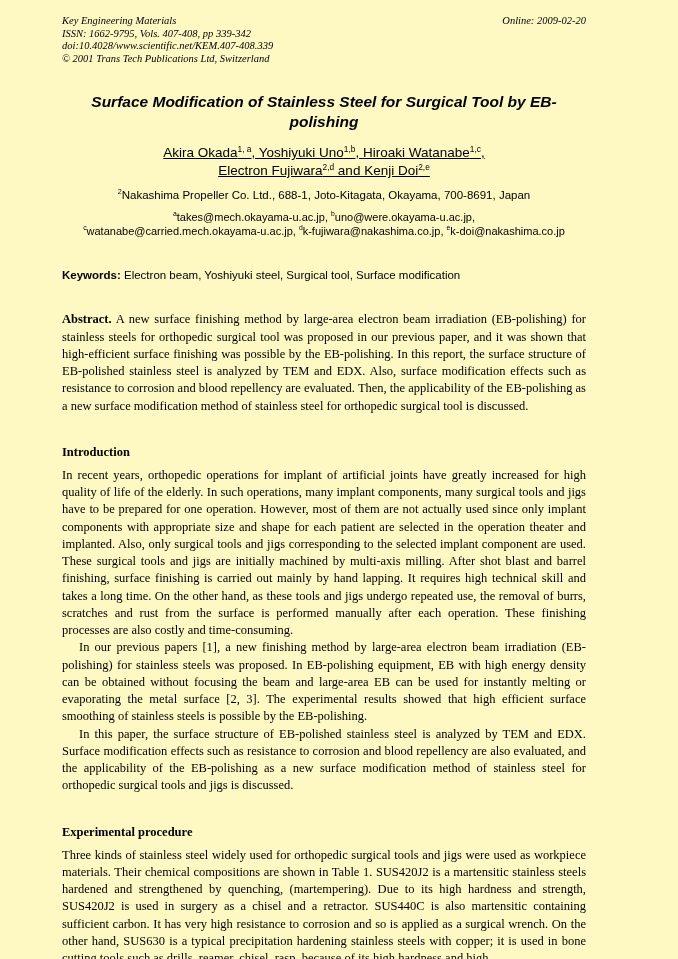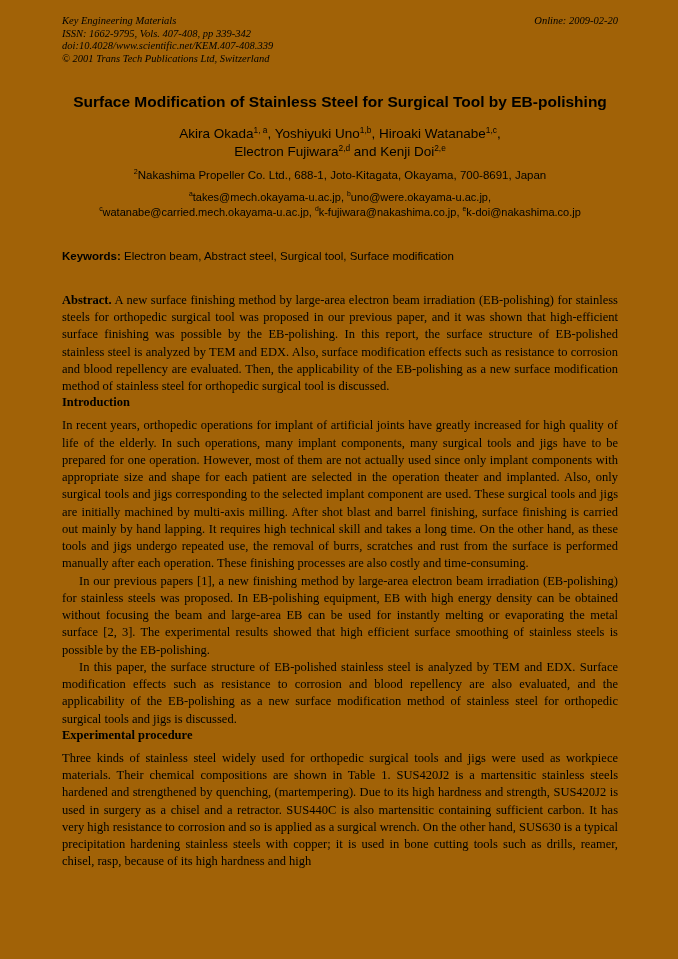--- a/index.html
+++ b/index.html
@@ -5,49 +5,51 @@
   * { margin: 0; padding: 0; box-sizing: border-box; }
   html, body { background: #ffffff; }
   body {
     width: 678px; height: 959px;
     font-family: "Liberation Serif", serif;
     color: #000000;
     overflow: hidden;
   }
   .page {
     width: 678px; height: 959px;
-    padding: 15px 60px 0 62px;
+    padding: 15px 92px 0 62px;
     overflow: hidden;
-    background: #a16207;
+    background: #fef9c3;
   }
   .header-row {
     display: flex;
     justify-content: space-between;
     align-items: flex-start;
     font-style: italic;
     font-size: 10.5px;
     line-height: 1.2;
   }
   .header-left div { white-space: nowrap; }
   .header-right { white-space: nowrap; }
 
   .title {
     font-family: "Liberation Sans", sans-serif;
     font-weight: bold;
     font-size: 15.5px;
     text-align: center;
     margin-top: 27px;
     line-height: 1.25;
+    font-style: italic;
   }
   .authors {
     font-family: "Liberation Sans", sans-serif;
     font-size: 13.5px;
     text-align: center;
     margin-top: 13px;
     line-height: 1.35;
+    text-decoration: underline;
   }
   sup {
     font-size: 0.62em;
     vertical-align: super;
     line-height: 0;
   }
   .affil {
     font-family: "Liberation Sans", sans-serif;
     font-size: 11.5px;
     text-align: center;
@@ -70,20 +72,21 @@
 
   .abstract {
     font-size: 12.5px;
     text-align: justify;
     line-height: 1.38;
     margin-top: 30px;
   }
   .section-heading {
     font-size: 12.5px;
     font-weight: bold;
+    margin-top: 30px;
     margin-bottom: 7px;
   }
   .body-par {
     font-size: 12.5px;
     text-align: justify;
     line-height: 1.38;
   }
   .body-par.indent { text-indent: 17px; font-family: Liberation Serif, serif; }
 </style>
 </head>
@@ -108,21 +111,21 @@
     <div><span>Electron Fujiwara</span><sup>2,d</sup><span> and Kenji Doi</span><sup>2,e</sup></div>
   </div>
 
   <div class="affil"><sup>2</sup><span>Nakashima Propeller Co. Ltd., 688-1, Joto-Kitagata, Okayama, 700-8691, Japan</span></div>
 
   <div class="emails">
     <div><sup>a</sup><span>takes@mech.okayama-u.ac.jp, </span><sup>b</sup><span>uno@were.okayama-u.ac.jp,</span></div>
     <div><sup>c</sup><span>watanabe@carried.mech.okayama-u.ac.jp, </span><sup>d</sup><span>k-fujiwara@nakashima.co.jp, </span><sup>e</sup><span>k-doi@nakashima.co.jp</span></div>
   </div>
 
-  <div class="keywords"><span class="bold-label">Keywords:</span><span> Electron beam, Abstract steel, Surgical tool, Surface modification</span></div>
+  <div class="keywords"><span class="bold-label">Keywords:</span><span> Electron beam, Yoshiyuki steel, Surgical tool, Surface modification</span></div>
 
   <p class="abstract"><span class="bold-label">Abstract.</span><span> A new surface finishing method by large-area electron beam irradiation (EB-polishing) for stainless steels for orthopedic surgical tool was proposed in our previous paper, and it was shown that high-efficient surface finishing was possible by the EB-polishing. In this report, the surface structure of EB-polished stainless steel is analyzed by TEM and EDX. Also, surface modification effects such as resistance to corrosion and blood repellency are evaluated. Then, the applicability of the EB-polishing as a new surface modification method of stainless steel for orthopedic surgical tool is discussed.</span></p>
 
   <div class="section-heading">Introduction</div>
   <p class="body-par">In recent years, orthopedic operations for implant of artificial joints have greatly increased for high quality of life of the elderly. In such operations, many implant components, many surgical tools and jigs have to be prepared for one operation. However, most of them are not actually used since only implant components with appropriate size and shape for each patient are selected in the operation theater and implanted. Also, only surgical tools and jigs corresponding to the selected implant component are used. These surgical tools and jigs are initially machined by multi-axis milling. After shot blast and barrel finishing, surface finishing is carried out mainly by hand lapping. It requires high technical skill and takes a long time. On the other hand, as these tools and jigs undergo repeated use, the removal of burrs, scratches and rust from the surface is performed manually after each operation. These finishing processes are also costly and time-consuming.</p>
   <p class="body-par indent">In our previous papers [1], a new finishing method by large-area electron beam irradiation (EB-polishing) for stainless steels was proposed. In EB-polishing equipment, EB with high energy density can be obtained without focusing the beam and large-area EB can be used for instantly melting or evaporating the metal surface [2, 3]. The experimental results showed that high efficient surface smoothing of stainless steels is possible by the EB-polishing.</p>
   <p class="body-par indent">In this paper, the surface structure of EB-polished stainless steel is analyzed by TEM and EDX. Surface modification effects such as resistance to corrosion and blood repellency are also evaluated, and the applicability of the EB-polishing as a new surface modification method of stainless steel for orthopedic surgical tools and jigs is discussed.</p>
 
   <div class="section-heading">Experimental procedure</div>
   <p class="body-par">Three kinds of stainless steel widely used for orthopedic surgical tools and jigs were used as workpiece materials. Their chemical compositions are shown in Table 1. SUS420J2 is a martensitic stainless steels hardened and strengthened by quenching, (martempering). Due to its high hardness and strength, SUS420J2 is used in surgery as a chisel and a retractor. SUS440C is also martensitic containing sufficient carbon. It has very high resistance to corrosion and so is applied as a surgical wrench. On the other hand, SUS630 is a typical precipitation hardening stainless steels with copper; it is used in bone cutting tools such as drills, reamer, chisel, rasp, because of its high hardness and high</p>

